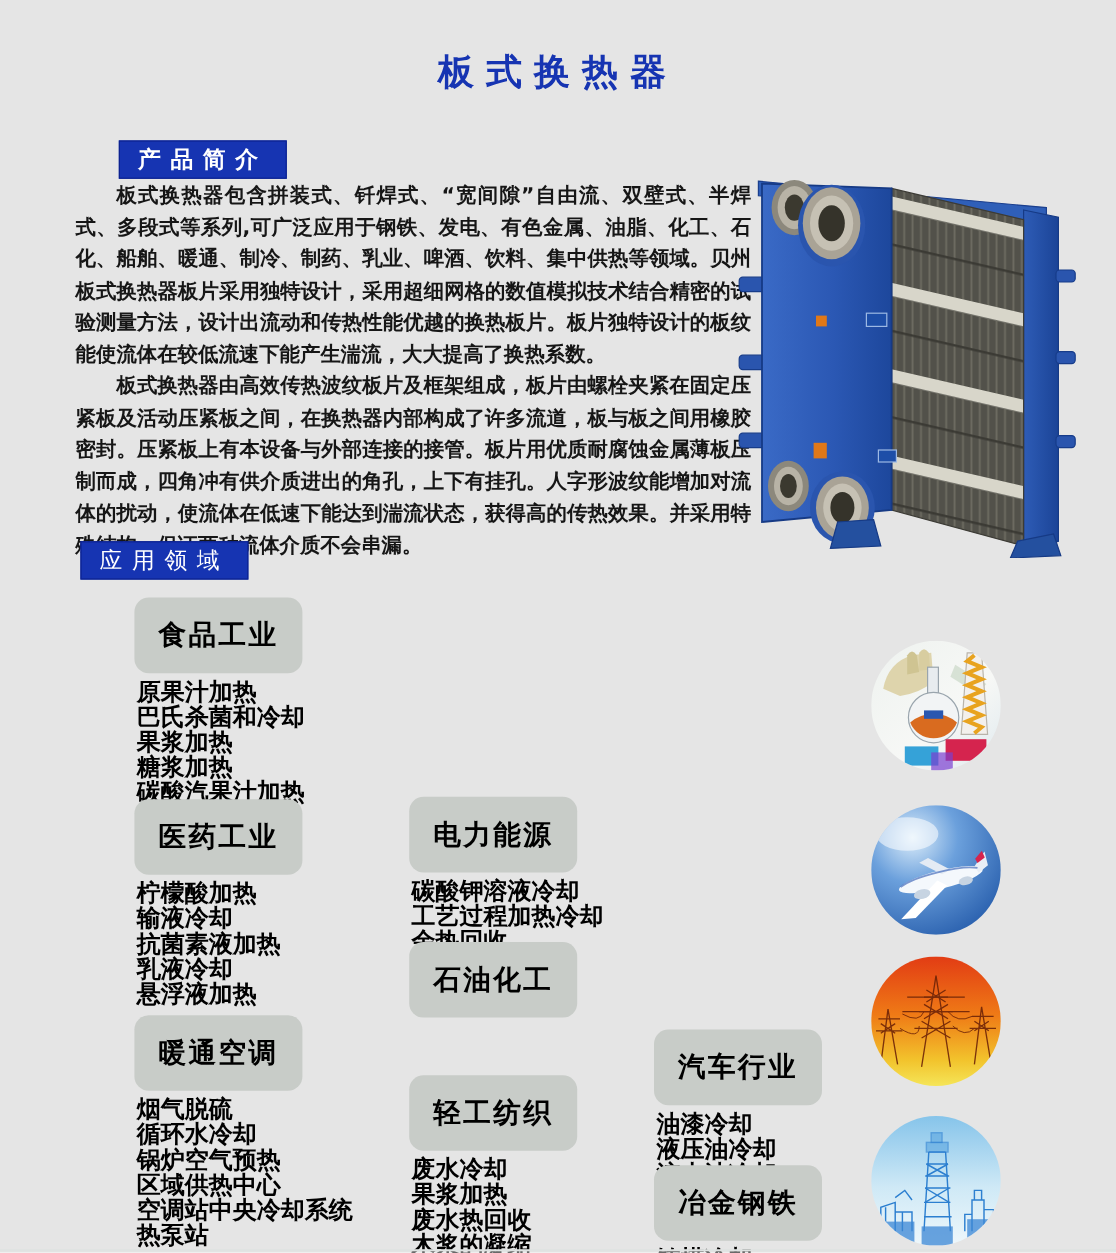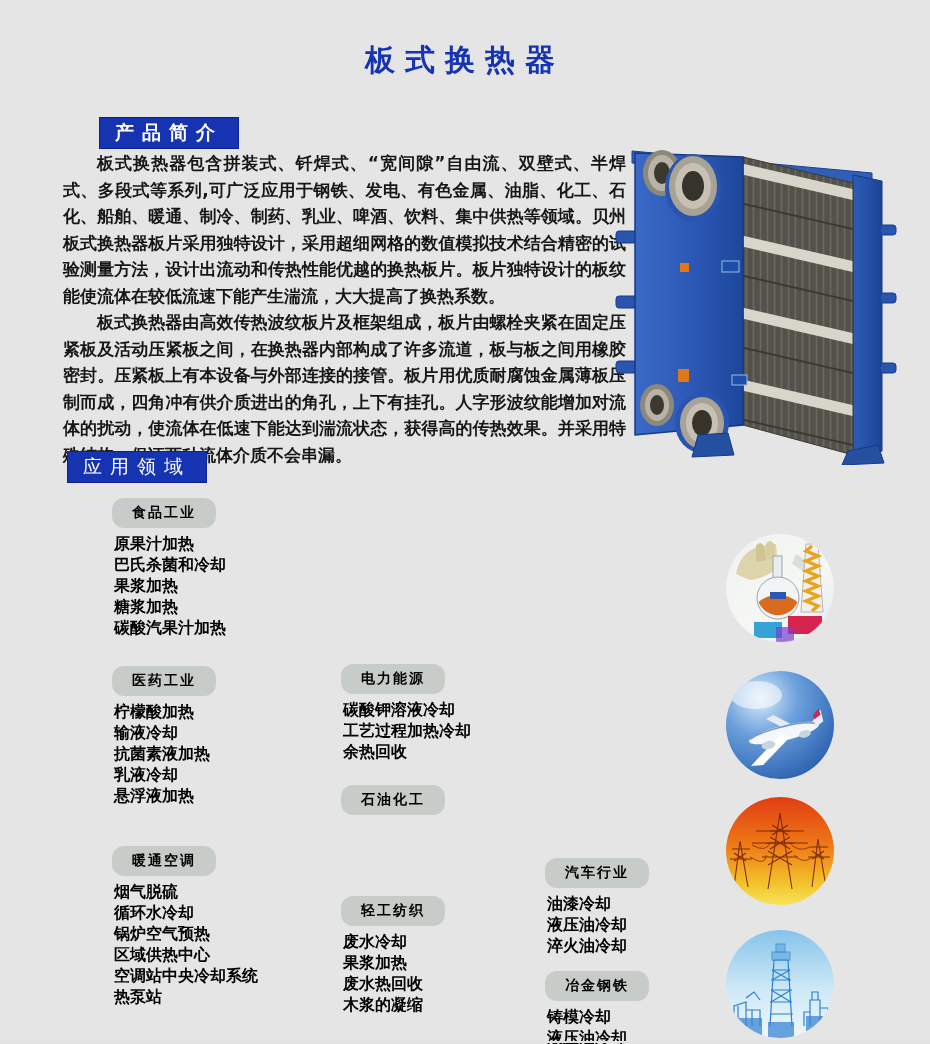--- a/index.html
+++ b/index.html
@@ -23,26 +23,26 @@
   #apps-label  { left:67px; top:451px; font-weight:500; }
   .intro-text {
     position:absolute; left:63px; top:150px; width:563px;
     font-size:17px; line-height:26.5px; text-align:justify;
     font-weight:600; color:#161616;
   }
   .intro-text p { margin:0; text-indent:2em; }
   .cat { position:absolute; width:235px; }
   .pill {
     display:inline-block; background:#c8ccc8; border-radius:12px;
-    padding:6px 20px; font-size:14px; font-weight:800;
+    padding:16px 20px; font-size:23px; font-weight:800;
     letter-spacing:2px; color:#000; white-space:nowrap;
   }
   .cat ul {
     list-style:none; margin:5px 0 0 2px; padding:0;
-    font-size:16px; font-weight:700; line-height:21px; color:#000;
+    font-size:20px; font-weight:700; line-height:21px; color:#000;
     white-space:nowrap;
   }
   .photo { position:absolute; }
   .circle-photo { position:absolute; width:108px; height:108px; }
   .bottom-line {
     position:absolute; left:0; right:0; bottom:1px; height:2px;
     background:#dfe3e2;
   }
 </style>
 </head>

